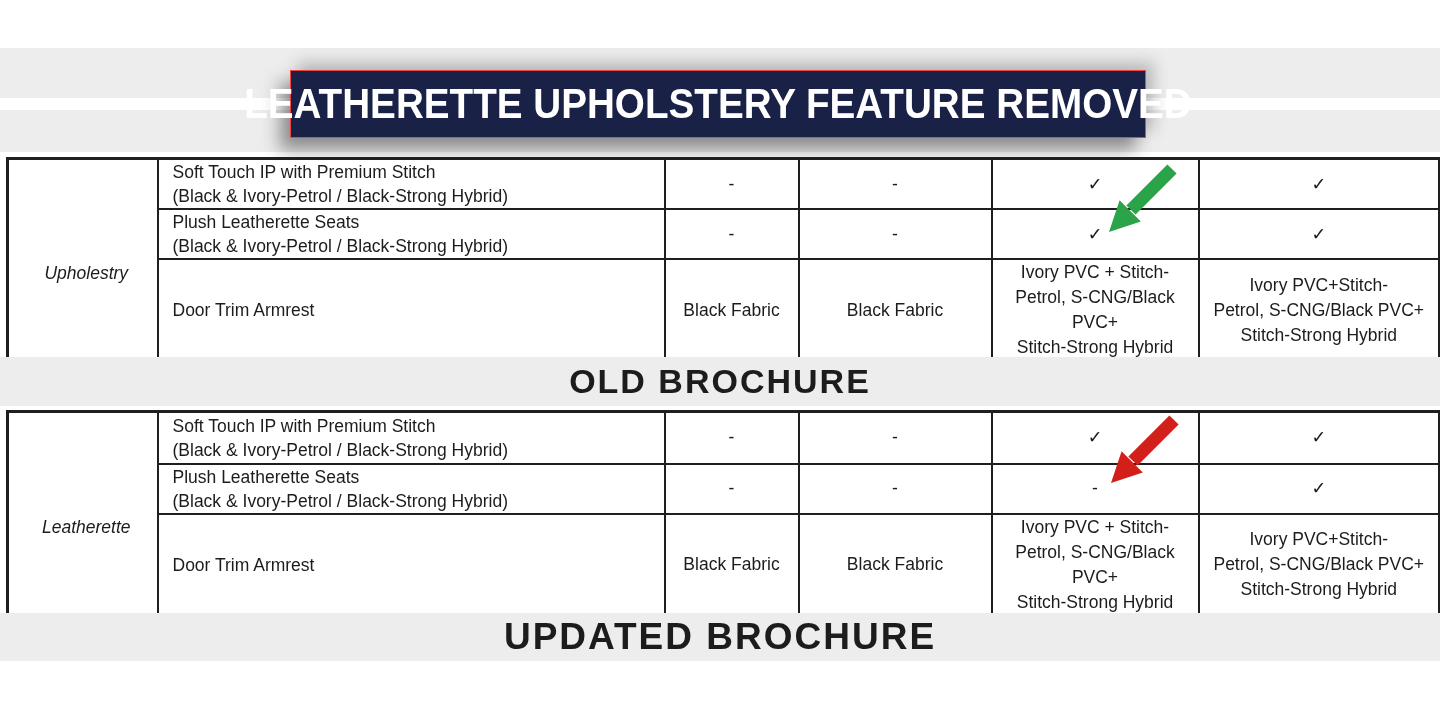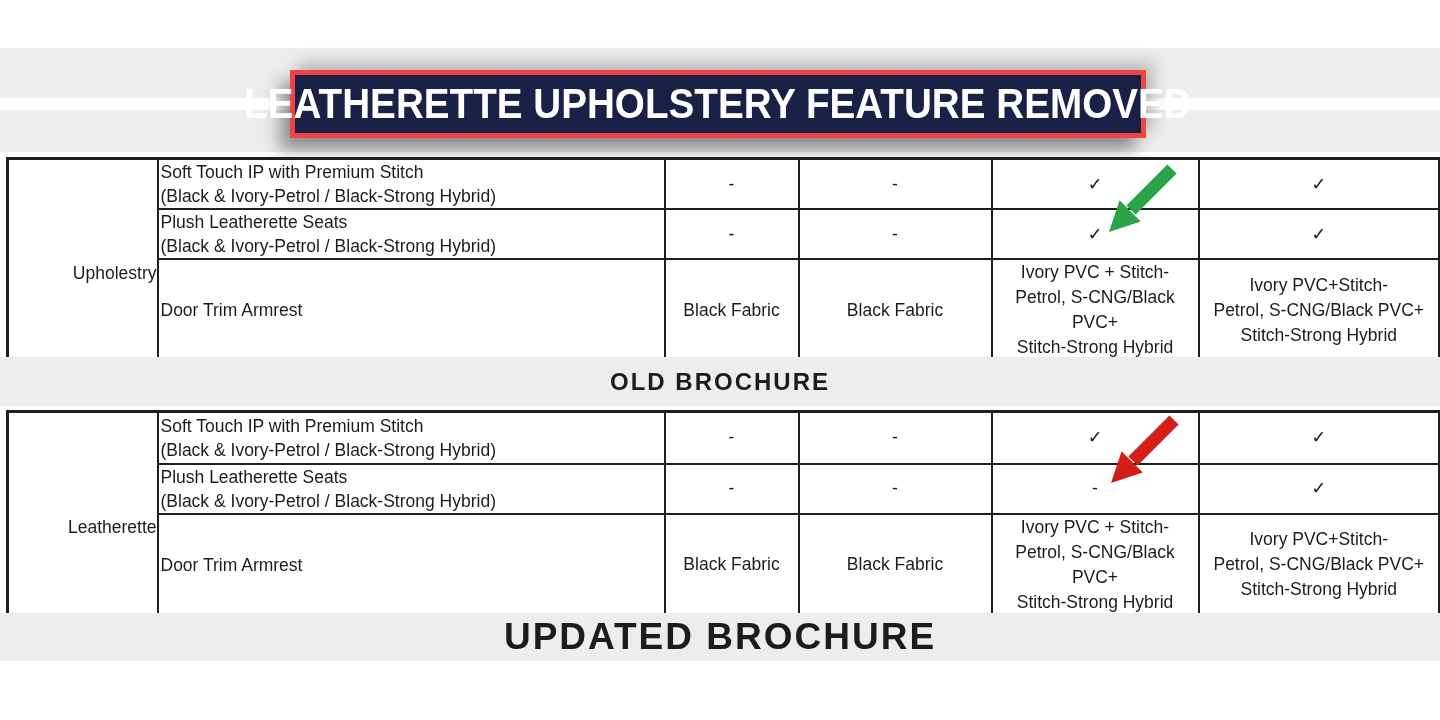--- a/index.html
+++ b/index.html
@@ -29,29 +29,29 @@
     display:flex;align-items:center;justify-content:center;
   }
   .band-old{top:357px;height:49px;}
   .band-upd{top:613px;height:48px;}
   .caption{
     font-weight:800;
     letter-spacing:2px;
     color:var(--text);
     white-space:nowrap;
   }
-  .band-old .caption{font-size:24px;}
+  .band-old .caption{font-size:34px;}
   .band-upd .caption{font-size:37px;}
 
   .banner{
     position:absolute;
     left:290px;top:70px;
     width:856px;height:68px;
     background:var(--banner-bg);
-    border:5px solid #ef4444;
+    border:1px solid #ef4444;
     display:flex;align-items:center;justify-content:center;
     box-shadow:-10px 12px 16px rgba(50,50,50,.5), 8px -8px 14px rgba(80,80,80,.3);
   }
   .banner-text{
     color:#ffffff;
     font-weight:700;
     font-size:42px;
     white-space:nowrap;
     transform:scaleX(.92);
     letter-spacing:0;
@@ -81,26 +81,27 @@
   .t-old tr.r1{height:49px;}
   .t-old tr.r2{height:49px;}
   .t-old tr.r3{height:73px;}
   .t-old tr.r4{height:26px;}
   .t-upd tr.r1{height:52px;}
   .t-upd tr.r2{height:48px;}
   .t-upd tr.r3{height:76px;}
   .t-upd tr.r4{height:25px;}
 
   td.cat{
-    text-align:right;
+    text-align:center;
     padding-left:7px;
+    font-style:italic;
   }
   td.feat{
     text-align:left;
-    padding-left:2px;
+    padding-left:14px;
     line-height:24px;
   }
   td.val{
     text-align:center;
     line-height:25px;
     white-space:pre-line;
   }
 
   svg.arrow{position:absolute;overflow:visible;}
   .arrow .shaft{stroke-width:13px;fill:none;}

